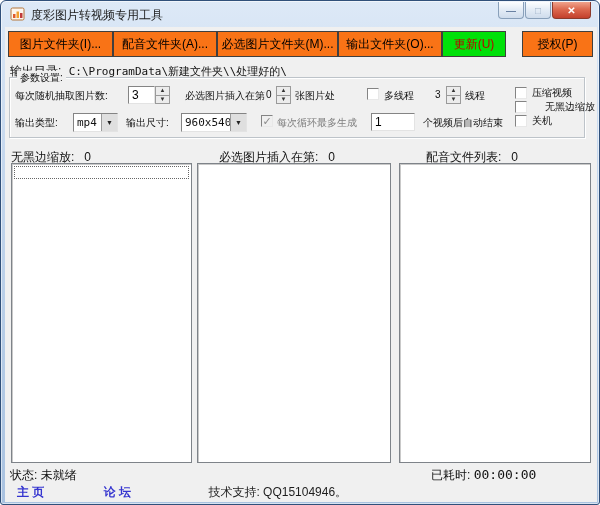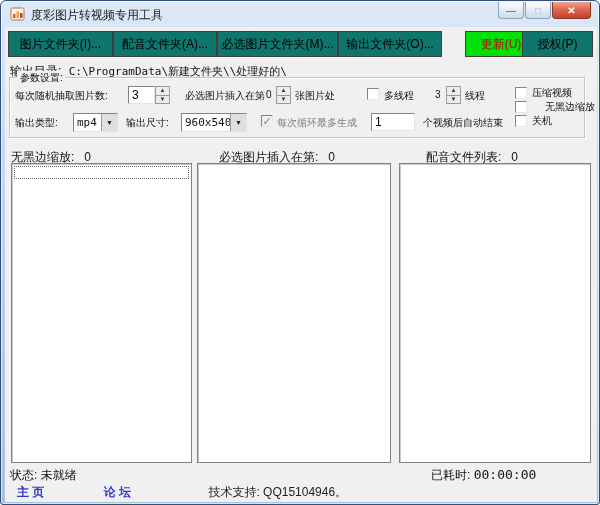--- a/index.html
+++ b/index.html
@@ -19,21 +19,21 @@
   .win-btn{height:17px;border:1px solid #89a0ba;border-top:none;border-radius:0 0 4px 4px;
     font-size:10px;line-height:15px;text-align:center;cursor:default;padding:0;}
   .btn-min,.btn-max{width:26px;background:linear-gradient(#fdfeff,#e5edf6 45%,#cfdcec);color:#44618a;}
   .btn-max{color:#9db0c6;}
   .btn-close{width:39px;background:linear-gradient(#f0a38c,#dd6a50 45%,#c3402c);color:#fff;
     border-color:#8c3a2b;font-weight:bold;}
   
   .client{position:absolute;left:4px;top:26px;width:592px;height:475px;background:#f0f0f0;
     font-size:12px;color:#111;}
   
-  .tbtn{position:absolute;top:4px;height:26px;background:#0f766e;border:1px solid #3f3f3f;
+  .tbtn{position:absolute;top:4px;height:26px;background:#f97316;border:1px solid #3f3f3f;
     font-family:"Liberation Sans",sans-serif;font-size:12px;text-align:center;line-height:24px;
     padding:0;white-space:nowrap;}
   .tbtn.green{background:var(--update-bg);color:var(--update-fg);}
   
   .outdir{position:absolute;left:5px;top:36px;white-space:nowrap;}
   .outdir .path{font-family:"DejaVu Sans Mono",monospace;font-size:11px;margin-left:4px;}
   
   .groupbox{position:absolute;left:4px;top:50px;width:576px;height:61px;
     border:1px solid #bdc3c9;box-shadow:inset 1px 1px 0 #ffffff,1px 1px 0 #ffffff;}
   .group-legend{position:absolute;left:12px;top:44px;background:#f0f0f0;padding:0 3px;font-size:12px;}
@@ -90,21 +90,21 @@
       <button class="win-btn btn-close">✕</button>
     </div>
   </div>
 
   <div class="client">
 
     <button class="tbtn" style="left:3px;width:105px;">图片文件夹(I)...</button>
     <button class="tbtn" style="left:108px;width:104px;">配音文件夹(A)...</button>
     <button class="tbtn" style="left:212px;width:121px;">必选图片文件夹(M)...</button>
     <button class="tbtn" style="left:333px;width:104px;">输出文件夹(O)...</button>
-    <button class="tbtn green" style="left:460px;width:72px;">更新(U)</button>
+    <button class="tbtn green" style="left:437px;width:64px;">更新(U)</button>
     <button class="tbtn" style="left:517px;width:71px;">授权(P)</button>
 
     <div class="outdir">
       <span>输出目录:</span>
       <span class="path">C:\ProgramData\新建文件夹\\处理好的\</span>
     </div>
 
     <div class="groupbox"></div>
     <span class="group-legend lbl">参数设置:</span>
 

